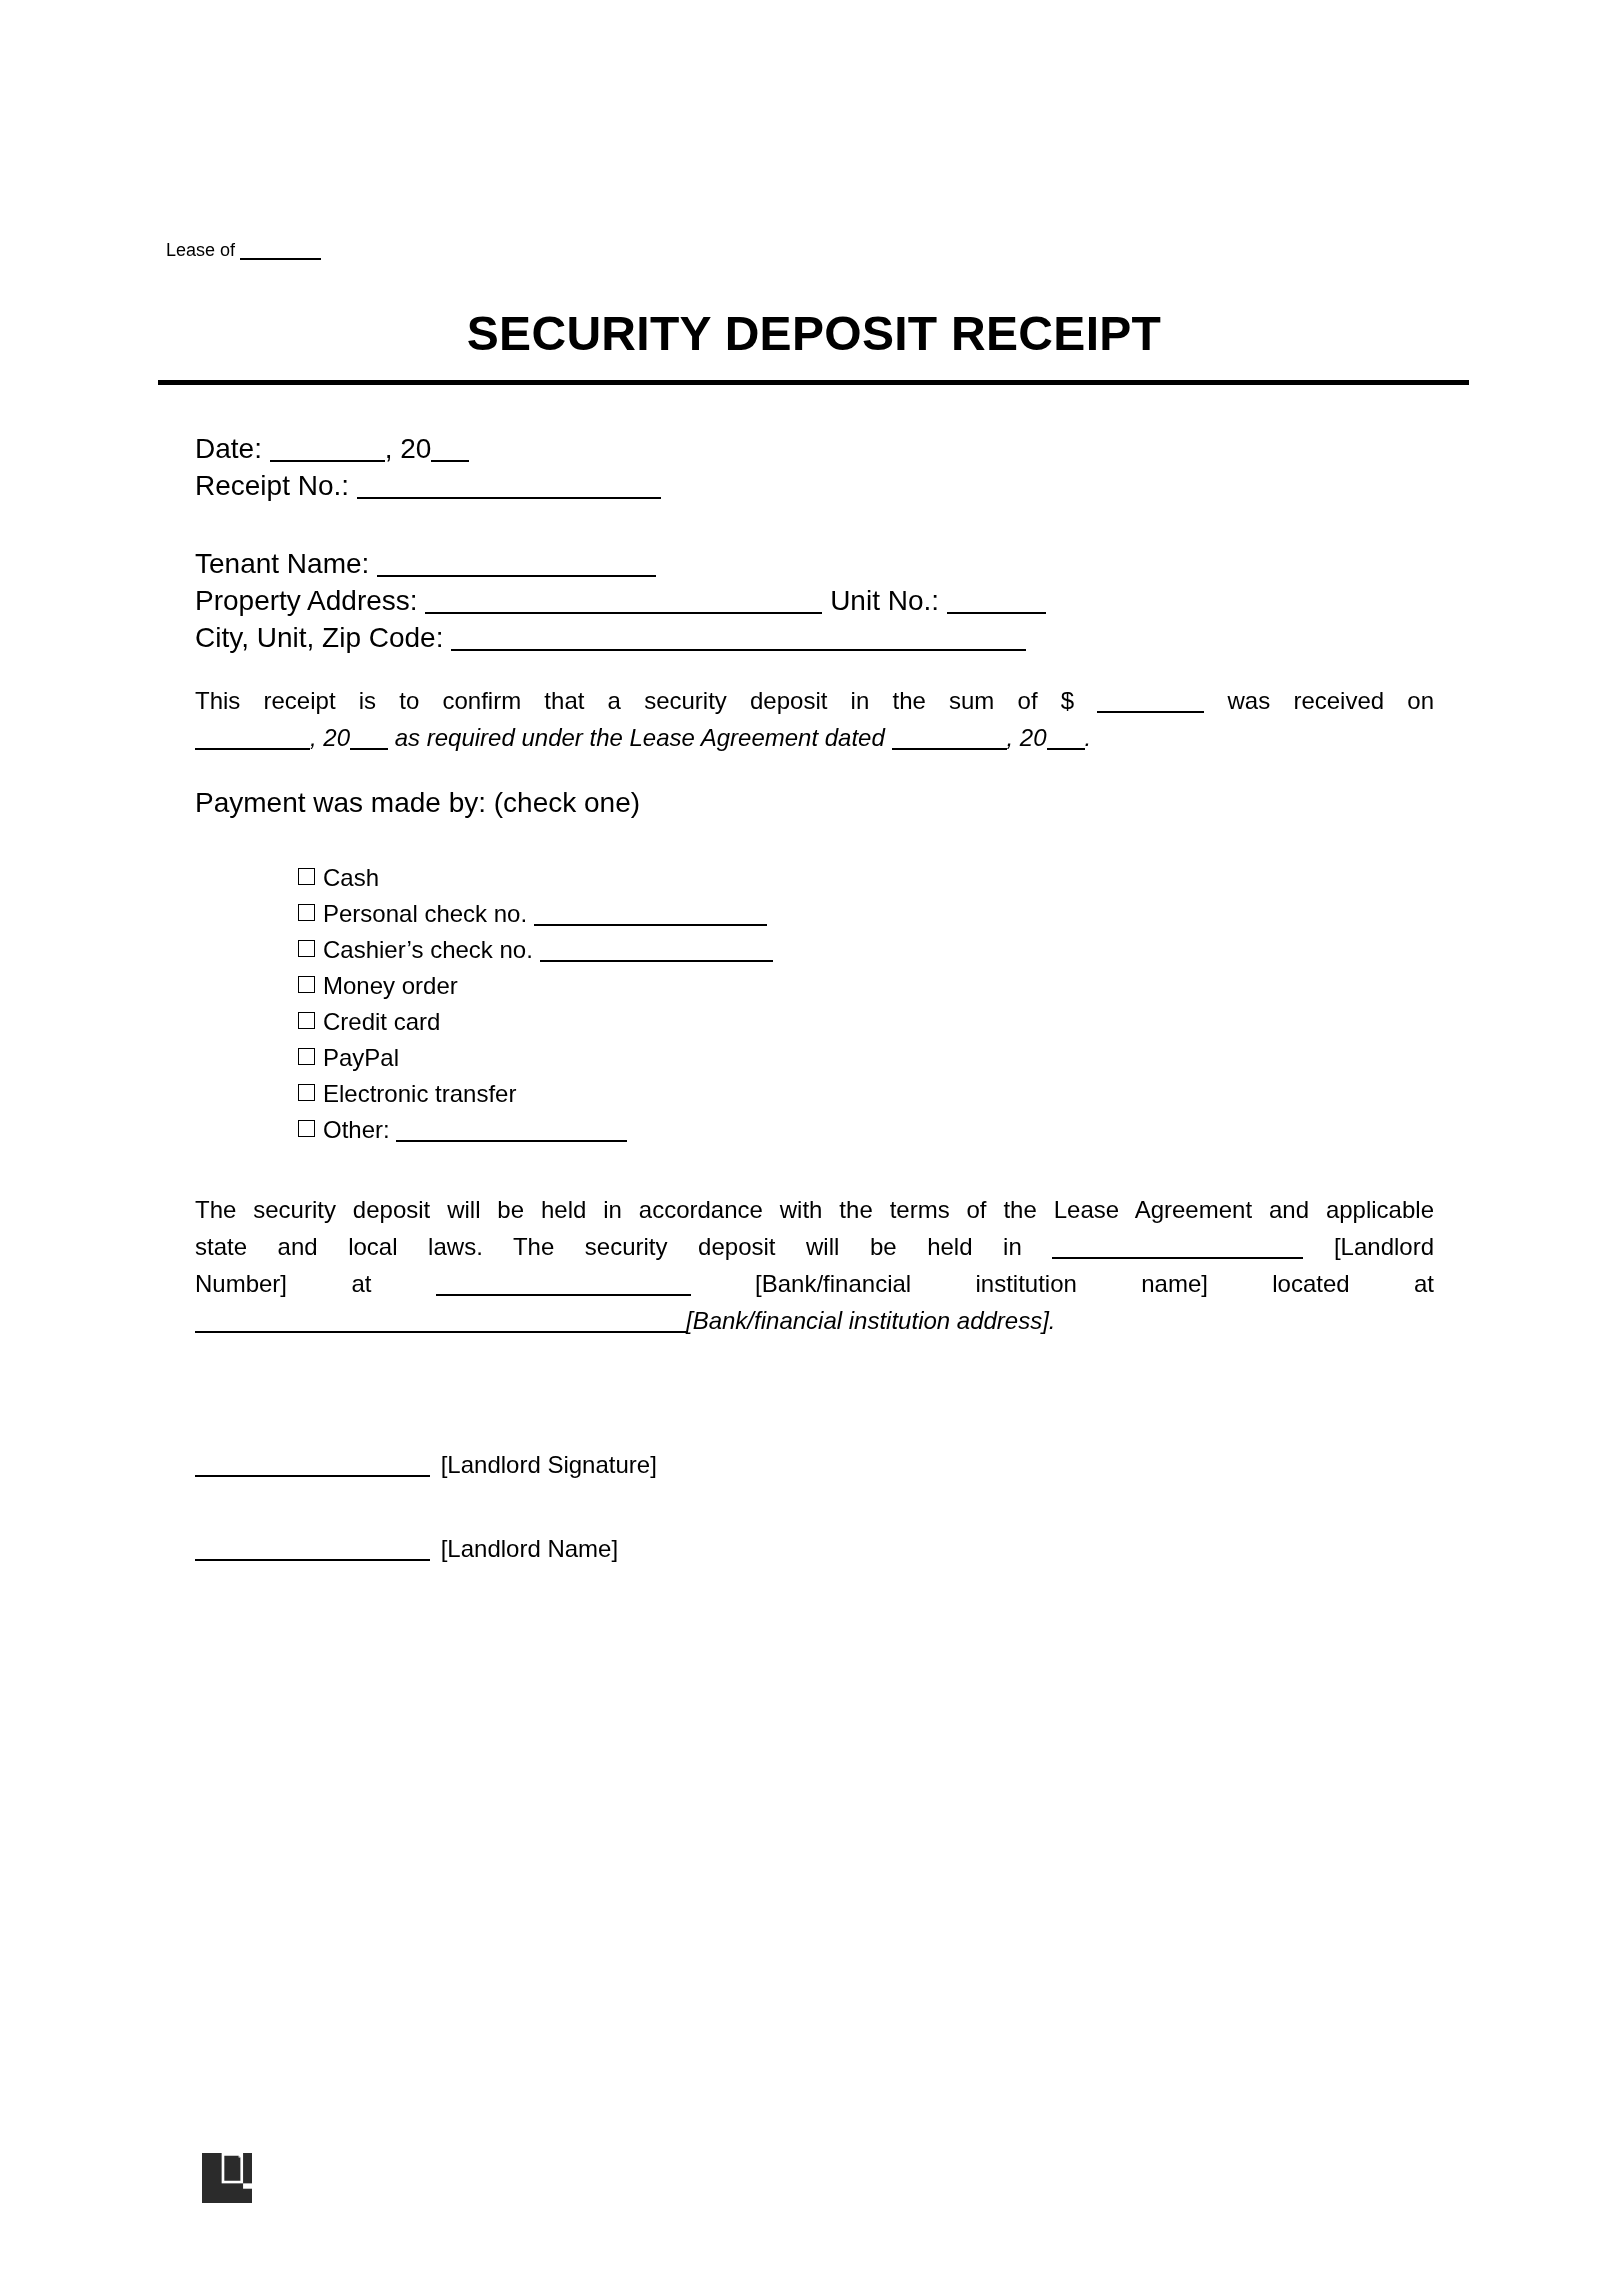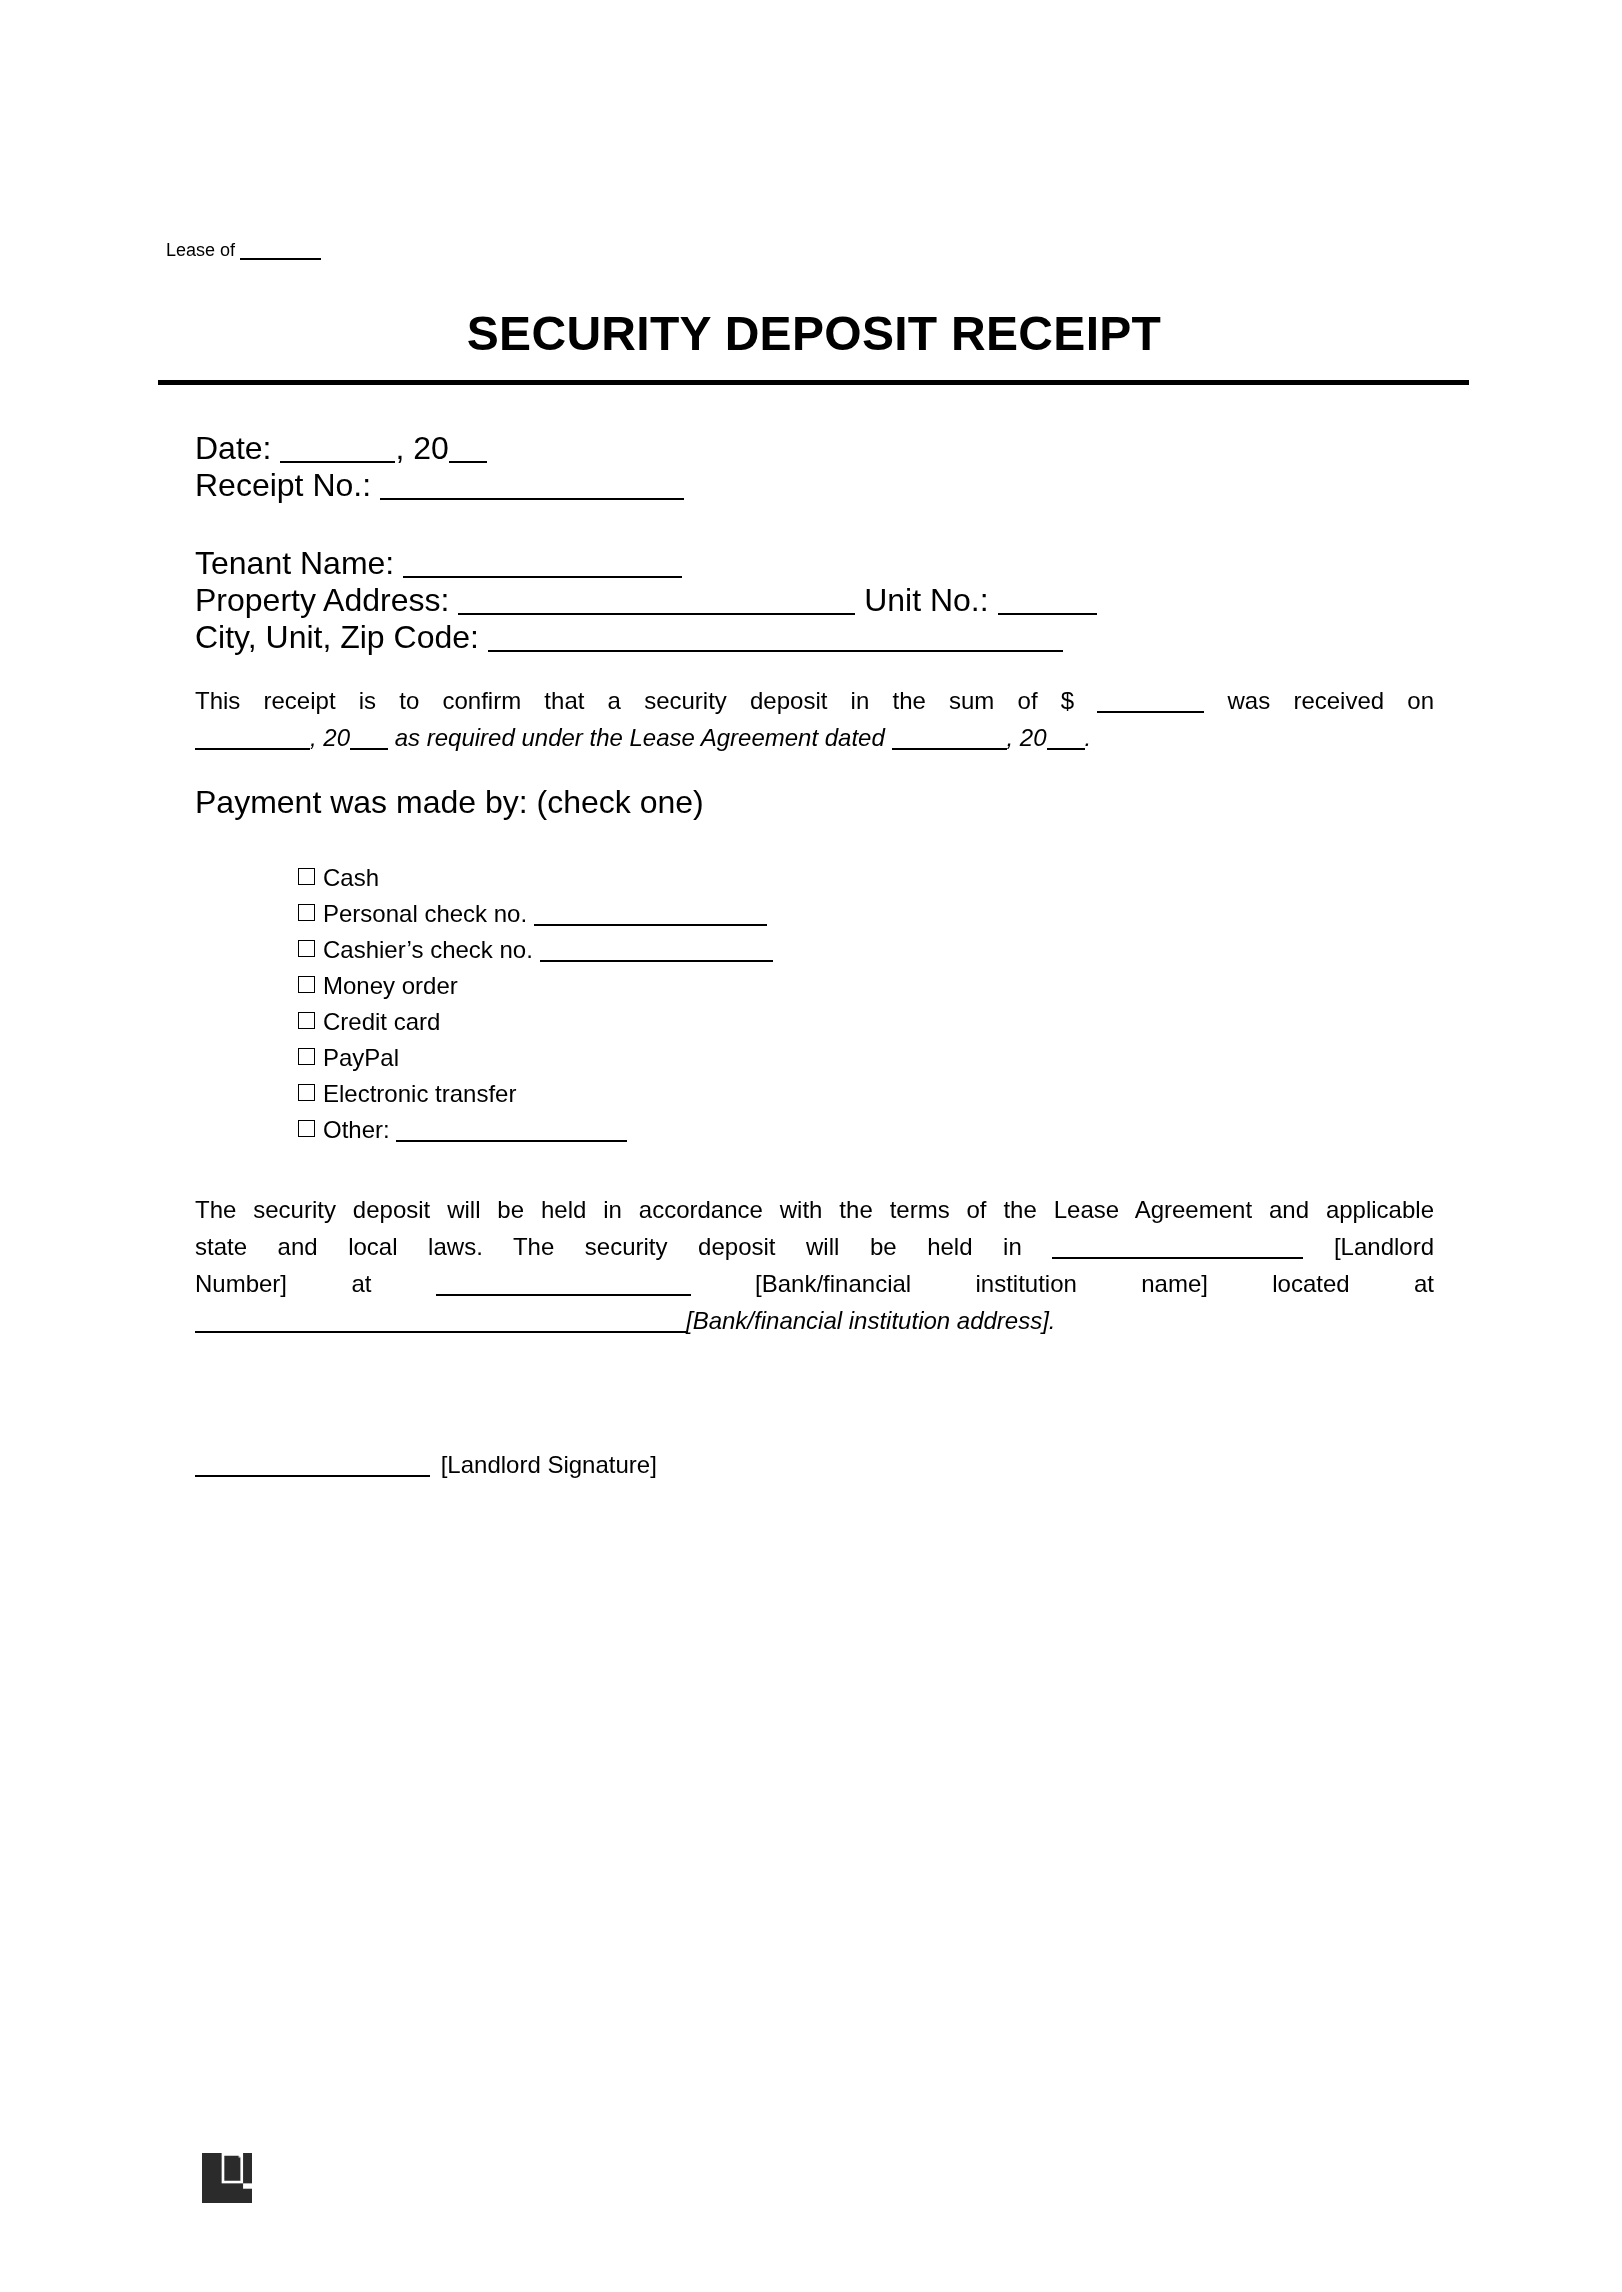--- a/index.html
+++ b/index.html
@@ -53,21 +53,21 @@
     width: 1311px;
     height: 5.4px;
     background: #000000;
   }
 
   
   .blk {
     position: absolute;
     left: 195px;
     width: 1238px;
-    font-size: 32px;
+    font-size: 28px;
     line-height: 37px;
   }
   .nowrap { white-space: nowrap; }
 
   .para {
     position: absolute;
     left: 195px;
     width: 1239px;
     font-size: 24px;
     line-height: 37px;
@@ -260,20 +260,23 @@
       <span class="u u-bank"></span>
       <span>[Bank/financial institution name] located at</span></span>
 
     <span class="jline-last"><span class="u u-bankaddr"></span><span>[Bank/financial institution address].</span></span>
   </div>
 
   <div class="sig-block" style="top:1399px;">
     <div class="sig-row">
       <span class="u u-sig"></span><span class="sig-label">[Landlord Signature]</span>
     </div>
+    <div class="sig-row">
+      <span class="u u-sig"></span><span class="sig-label">[Landlord Name]</span>
+    </div>
   </div>
 
   <div class="logo">
     <svg width="50" height="50" viewBox="0 0 56 56" xmlns="http://www.w3.org/2000/svg">
       <path d="M0,0 H56 V56 H0 Z" fill="#2b2b2b"></path>
       <path d="M22,0 H46 V34 H22 Z" fill="#ffffff"></path>
       <path d="M25,3 H41 L43,5 V31 H25 Z" fill="#2b2b2b"></path>
       <path d="M41,3 L43,5 H41 Z" fill="#ffffff"></path>
       <path d="M46,34 H56 V40 H46 Z" fill="#ffffff"></path>
     </svg>

